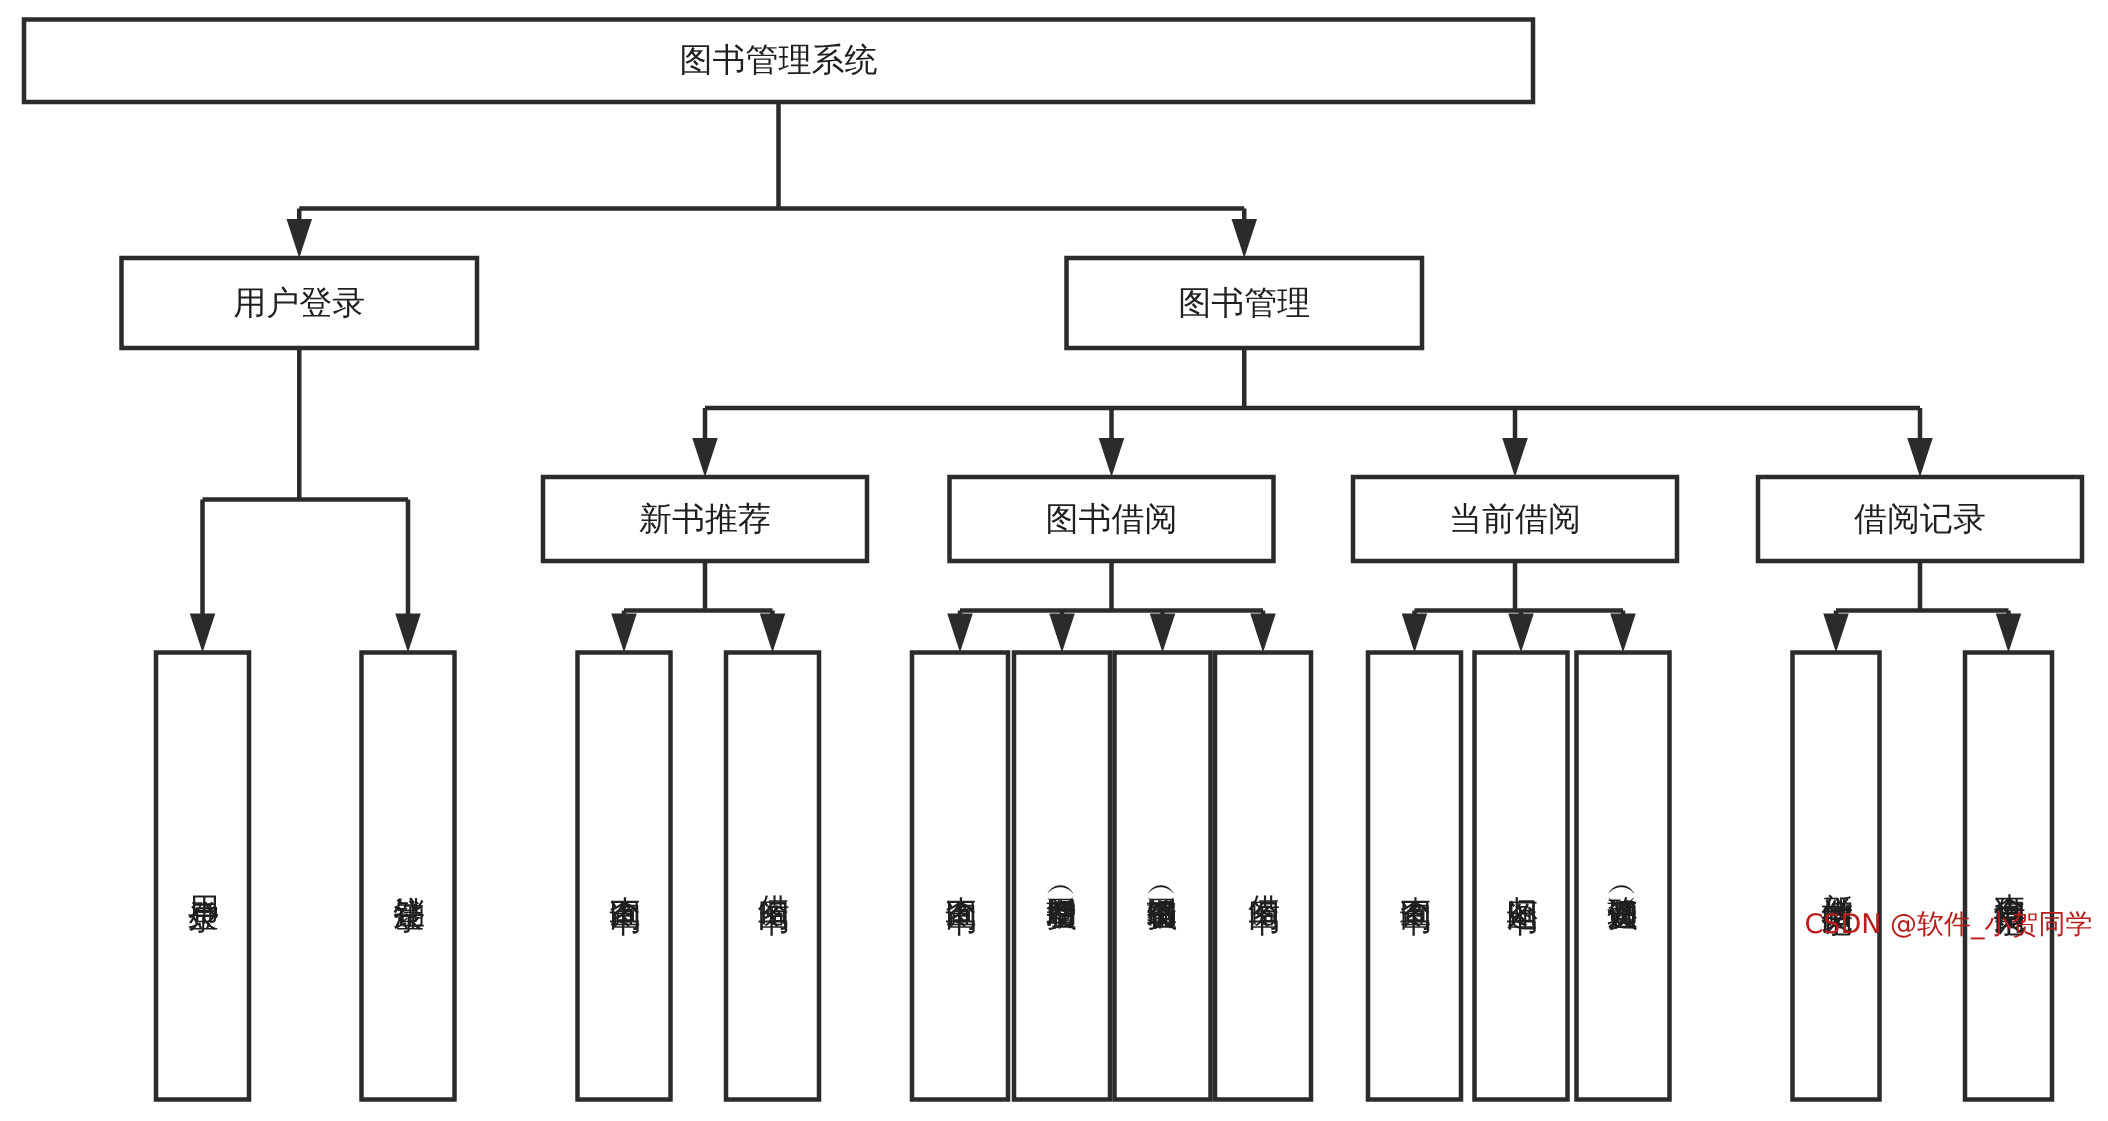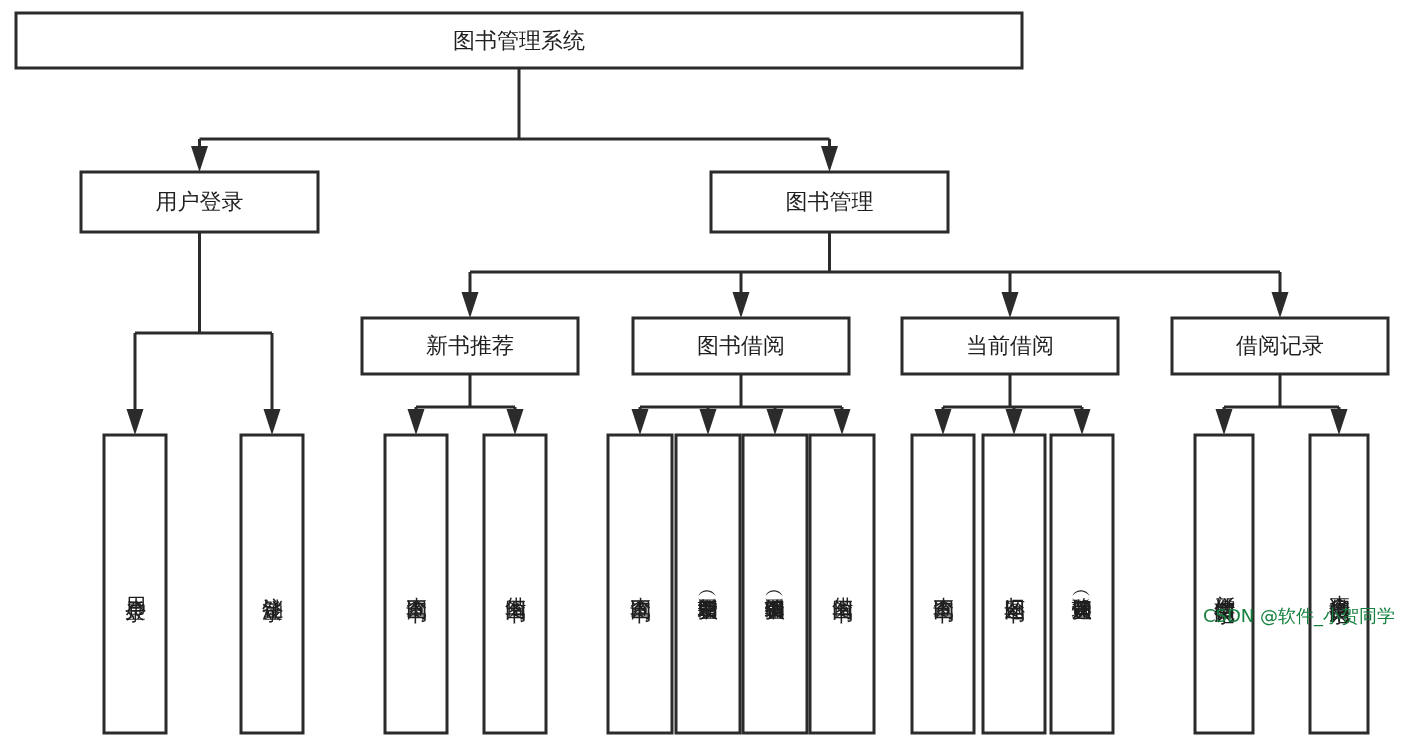--- a/index.html
+++ b/index.html
@@ -72,21 +72,21 @@
   .leaf-label.tight {
     font-size: 20px;
     letter-spacing: 0.5px;
   }
   .watermark {
     position: absolute;
     right: 10px;
     bottom: 6px;
     font-family: "DejaVu Sans", "Liberation Sans", sans-serif;
     font-size: 18px;
-    color: #15803d;
+    color: #b91c1c;
     white-space: nowrap;
   }
 </style>
 </head>
 <body>
 
 <div id="diagram-root">
   <svg class="diagram" id="diagram-svg" viewBox="0 0 1405 747" xmlns="http://www.w3.org/2000/svg">
       <g>
         <path class="connector" d="M 519 68 L 519 139"></path>

